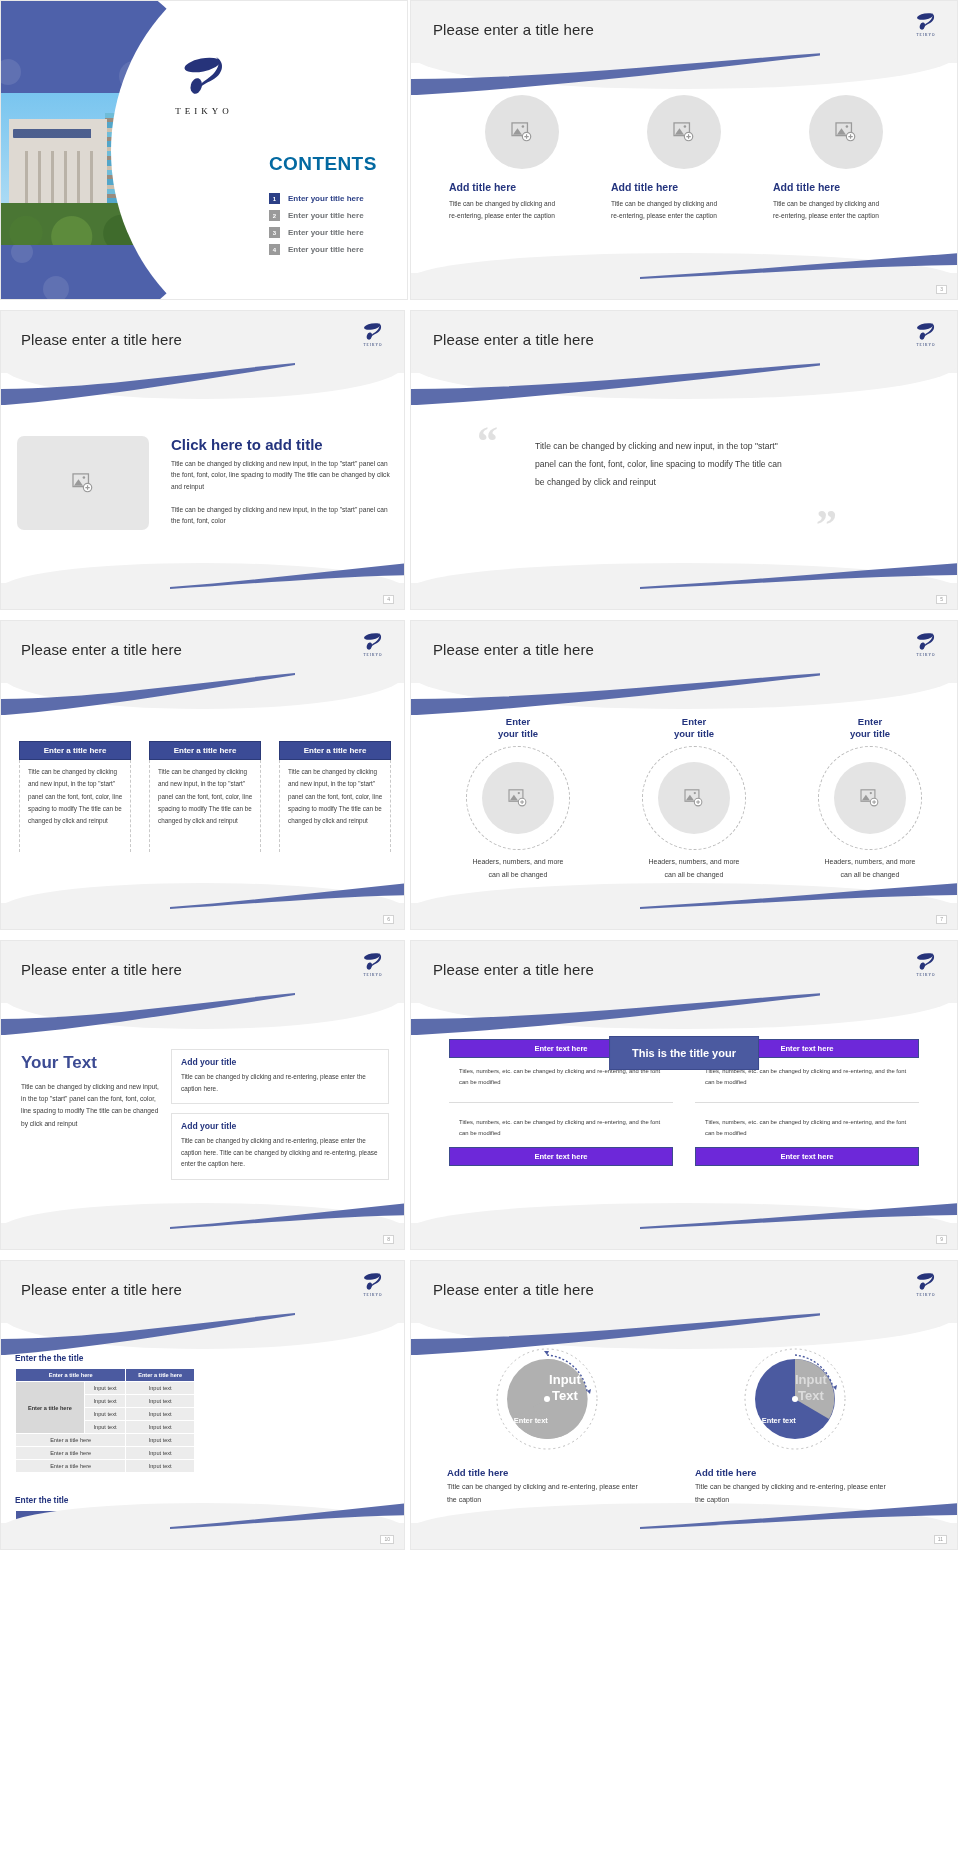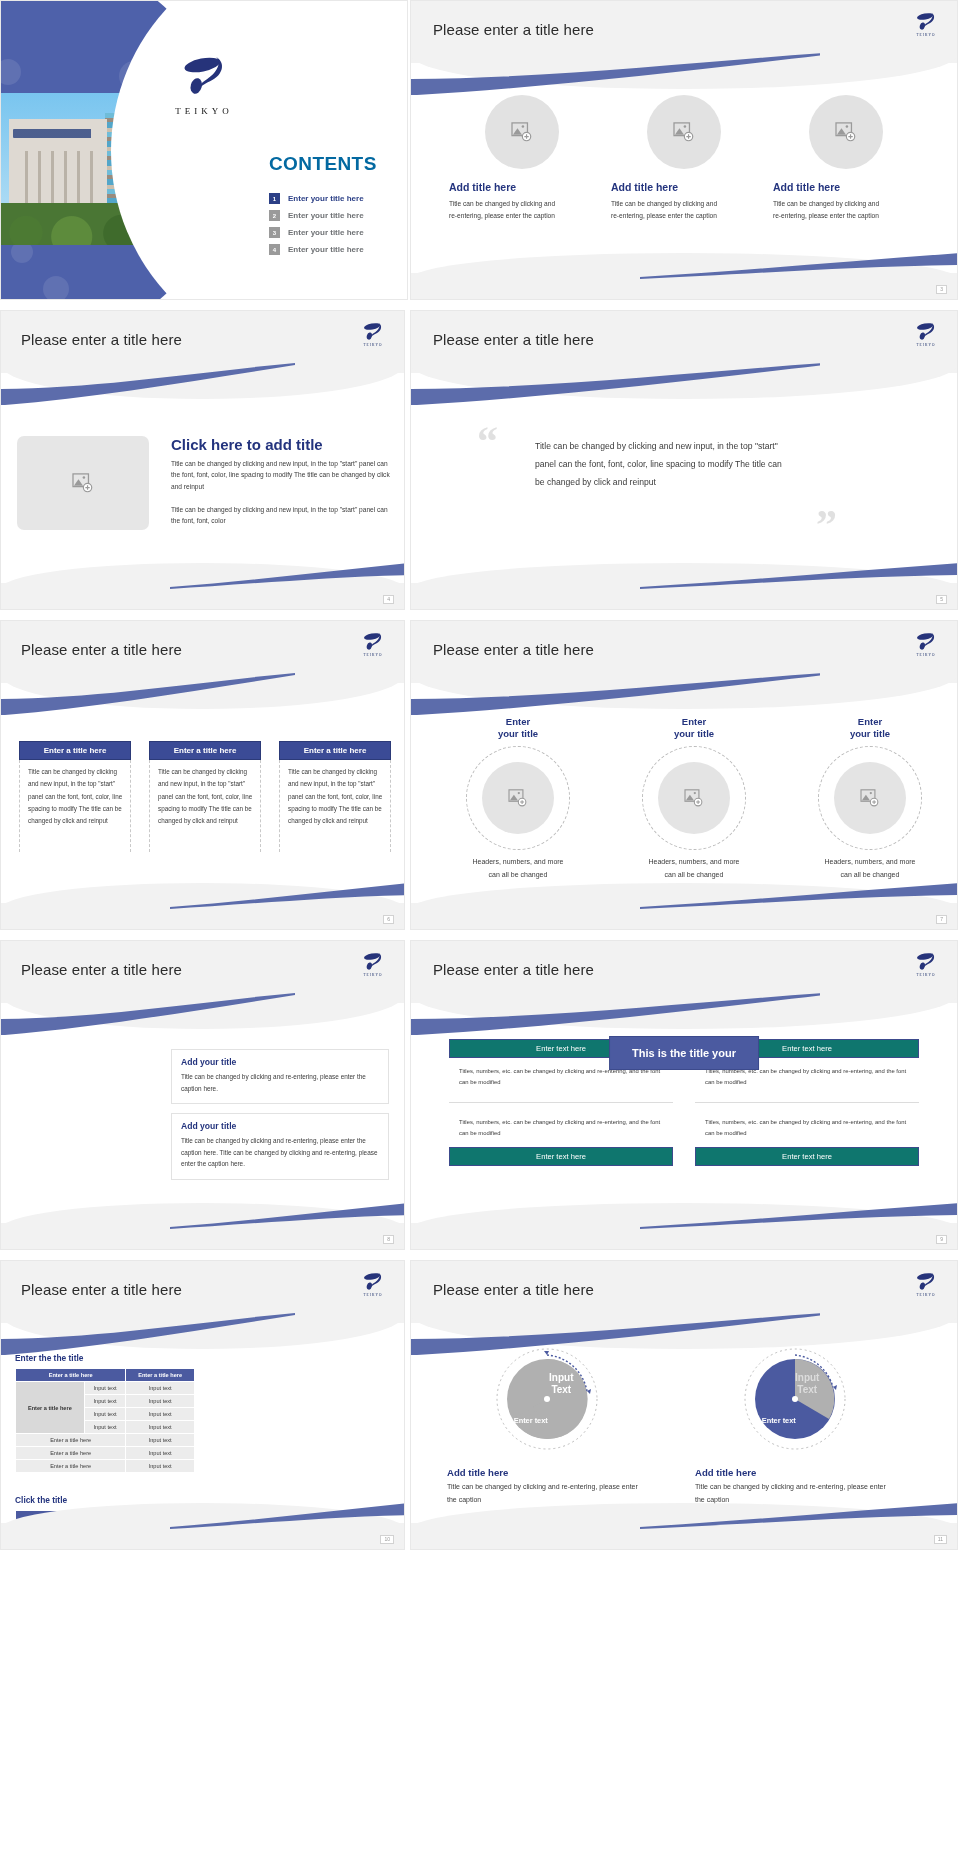--- a/index.html
+++ b/index.html
@@ -182,21 +182,21 @@
   .s8L p{ font-size:6.6px; line-height:1.85; color:#3b3b3b;}
   .s8R{ position:absolute; left:170px; top:108px; width:218px;}
   .s8box{ border:1px solid #e2e2e2; padding:7px 9px 9px; margin-bottom:9px; background:#fff;}
   .s8box .h{ font-size:8.6px; font-weight:bold; color:#24347e; margin-bottom:4px;}
   .s8box p{ font-size:6.4px; line-height:1.8; color:#3b3b3b;}
 
   
   .s9{ position:absolute; left:38px; top:98px; width:470px;}
   .s9row{ display:flex; gap:22px; }
   .s9cell{ width:224px; }
-  .s9bar{ background:#0f766e; color:#fff; font-size:7.6px; font-weight:normal; text-align:center;
+  .s9bar{ background:#6d28d9; color:#fff; font-size:7.6px; font-weight:bold; text-align:center;
       padding:4px 8px; border:1px solid #3c4a8c;}
   .s9body{ font-size:5.9px; line-height:1.85; color:#3b3b3b; padding:8px 10px 14px;
       border-bottom:1px solid #dcdcdc;}
   .s9body2{ font-size:5.9px; line-height:1.85; color:#3b3b3b; padding:14px 10px 8px; }
   .s9center{
     position:absolute; left:50%; top:96px; transform:translateX(-50%);
     background:#4b5aa0; color:#fff; font-size:11px; font-weight:bold;
     padding:10px 22px; text-align:center; white-space:nowrap; z-index:6;
     box-shadow:0 0 0 1px #3c4a8c;
   }
@@ -209,21 +209,21 @@
   table.t10 td,table.t10 th{ border:1px solid #ffffff; font-size:5.6px; padding:3px 4px; text-align:center; color:#3b3b3b;}
   table.t10 th{ background:#4b5aa0; color:#fff; font-weight:bold; font-size:5.6px;}
   table.t10 td.rh{ background:#d9d9d9; font-weight:bold; color:#333;}
   table.t10 td.lt{ background:#ececec;}
 
   
   .s11{ position:absolute; left:36px; top:86px; display:flex; gap:48px;}
   .s11 .unit{ width:200px; }
   .donut{ position:relative; width:104px; height:104px; margin:0 auto; }
   .donut .lbl-in{
-    position:absolute; left:52%; top:24%; color:#fff; font-size:10px; font-weight:bold;
+    position:absolute; left:52%; top:24%; color:#fff; font-size:13px; font-weight:bold;
     text-align:center; line-height:1.2;
   }
   .donut .lbl-low{
     position:absolute; left:18%; top:66%; color:#fff; font-size:7.4px; font-weight:bold;
   }
   .s11 .h{ font-size:9.6px; font-weight:bold; color:#24347e; margin-top:16px;}
   .s11 p{ font-size:7px; line-height:1.85; color:#3b3b3b; margin-top:3px;}
   .s11 .unit.right .h, .s11 .unit.right p{ }
 </style>
 </head>
@@ -566,20 +566,24 @@
         <ellipse cx="20" cy="33" rx="5.5" ry="8" transform="rotate(16 20 33)" fill="#26337a"></ellipse>
       </svg>
       <div class="wd">TEIKYO</div>
     </div>
     <div class="swoosh">
       <svg width="300" height="42" viewBox="0 0 300 42">
             <path d="M0 42 L0 26 C100 26 210 8 300 0 L300 2 C210 16 105 34 10 42 Z" fill="#5c6cab"></path>
           </svg>
     </div>
 
+    <div class="s8L">
+      <div class="big">Your Text</div>
+      <p>Title can be changed by clicking and new input, in the top "start" panel can the font, font, color, line spacing to modify The title can be changed by click and reinput</p>
+    </div>
     <div class="s8R">
       <div class="s8box">
         <div class="h">Add your title</div>
         <p>Title can be changed by clicking and re-entering, please enter the caption here.</p>
       </div>
       <div class="s8box">
         <div class="h">Add your title</div>
         <p>Title can be changed by clicking and re-entering, please enter the caption here. Title can be changed by clicking and re-entering, please enter the caption here.</p>
       </div>
     </div>
@@ -700,21 +704,21 @@
           </tr>
           <tr>
             <td class="lt" colspan="2">Enter a title here</td>
             <td class="lt">Input text</td>
           </tr>
         </tbody>
             </table>
       </div>
 
       <div class="tbl-wrap">
-        <div class="cap">Click the title</div>
+        <div class="cap">Enter the title</div>
         <table class="t10">
           <tbody>
                 <tr>
             <th colspan="2">Enter a title here</th>
             <th>Enter a title here</th>
           </tr>
           <tr>
             <td class="rh" rowspan="4">Enter a title here</td>
             <td class="lt">Input text</td>
             <td class="lt">Input text</td>

